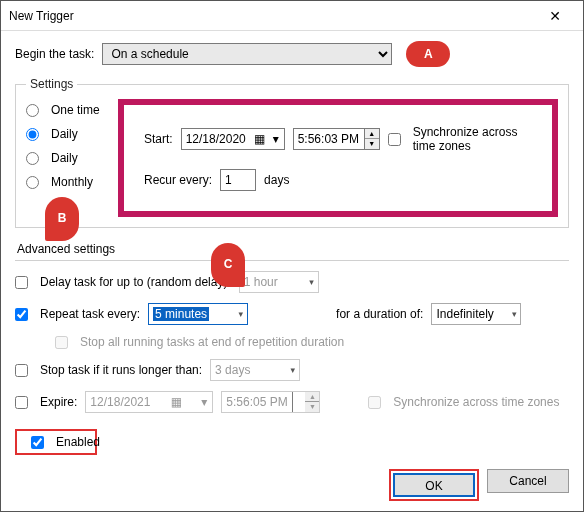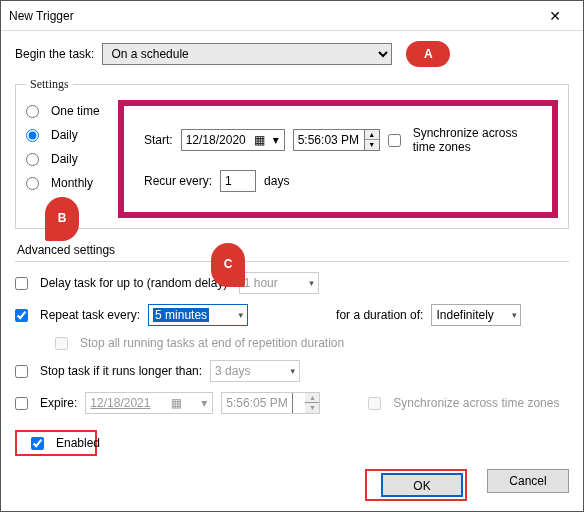--- a/index.html
+++ b/index.html
@@ -9,21 +9,21 @@
 .close-btn { width: 40px; height: 28px; display: flex; align-items: center; justify-content: center; cursor: pointer; font-size: 14px; }
 .content { padding: 10px 14px; }
 .row { display: flex; align-items: center; gap: 8px; margin-bottom: 10px; }
 select, input[type="text"] { border: 1px solid #7a7a7a; background: #fff; padding: 2px 4px; height: 22px; }
 .begin-select { width: 290px; background: #e9e9e9; }
 .callout { background: #d9362f; color: #fff; font-weight: bold; text-align: center; }
 .callout-a { width: 44px; height: 26px; border-radius: 13px 13px 13px 13px; line-height: 26px; margin-left: 6px; }
 .callout-b { width: 34px; height: 44px; border-radius: 17px 17px 17px 2px; line-height: 42px; position: absolute; left: 44px; top: 196px; }
 .callout-c { width: 34px; height: 44px; border-radius: 17px 17px 2px 17px; line-height: 42px; position: absolute; left: 210px; top: 242px; }
 fieldset { border: 1px solid #d0d0d0; padding: 8px 10px 10px; margin-bottom: 10px; position: relative; }
-legend { padding: 0 4px; color: #222; font-family: Liberation Serif, serif; }
+legend { padding: 0 4px; color: #222; }
 .settings-body { display: flex; gap: 12px; }
 .radio-col { width: 80px; display: flex; flex-direction: column; gap: 10px; padding-top: 4px; }
 .radio-item { display: flex; align-items: center; gap: 12px; cursor: pointer; }
 input[type=radio], input[type=checkbox] { width: 13px; height: 13px; cursor: pointer; }
 .start-box { flex: 1; border: 6px solid #be185d; padding: 20px; display: flex; flex-direction: column; gap: 16px; }
 .start-row { display: flex; align-items: center; gap: 8px; }
 .datebox { display: flex; align-items: center; border: 1px solid #7a7a7a; height: 22px; }
 .datebox input { border: none; height: 20px; padding: 0 4px; width: 70px; }
 .spin { display: flex; flex-direction: column; border-left: 1px solid #7a7a7a; }
 .spin div { width: 14px; height: 10px; font-size: 7px; text-align: center; line-height: 10px; background: #eee; border-bottom: 1px solid #999; cursor: pointer; }
@@ -33,21 +33,21 @@
 .adv-box { border-top: 1px solid #d0d0d0; padding-top: 10px; display: flex; flex-direction: column; gap: 10px; }
 .adv-row { display: flex; align-items: center; gap: 8px; }
 .combo { display: flex; align-items: center; border: 1px solid #aaa; height: 22px; padding: 0 4px; min-width: 80px; justify-content: space-between; }
 .combo.disabled { color: #999; border-color: #ccc; }
 .combo .chev { font-size: 9px; color: #555; }
 .sel-repeat { border-color: #0a63c2; }
 .sel-repeat .val { background: #0a63c2; color: #fff; padding: 0 2px; }
 .disabled-text { color: #999; margin-left: 12px; }
 .enabled-box { border: 2px solid #e03030; padding: 4px 14px; width: 82px; margin-top: 6px; }
 .footer { position: absolute; bottom: 10px; right: 14px; display: flex; gap: 8px; }
-.btn { width: 82px; height: 24px; border: 1px solid #999; background: #e1e1e1; cursor: pointer; text-align: center; line-height: 22px; margin-left: 12px; }
+.btn { width: 82px; height: 24px; border: 1px solid #999; background: #e1e1e1; cursor: pointer; text-align: center; line-height: 22px; }
 .ok-wrap { border: 2px solid #e03030; padding: 2px; }
 .ok-btn { border: 2px solid #0a63c2; background: #e1e1e1; }
 .small-input { width: 36px; text-align: left; }
 </style>
 </head>
 <body>
 
 <div class="titlebar">
   <span class="title">New Trigger</span>
   <div class="close-btn">✕</div>
@@ -157,21 +157,21 @@
           <span>3 days</span>
           <span class="chev">▾</span>
         </div>
     </div>
     <div class="adv-row">
       <label class="radio-item">
           <input type="checkbox" style="">
           <span>Expire:</span>
         </label>
       <div class="datebox disabled" style="border-color:#ccc;">
-        <input type="text" disabled="" style="color: rgb(153, 153, 153); text-decoration: underline;" value="12/18/2021">
+        <input type="text" disabled="" style="color: rgb(153, 153, 153);" value="12/18/2021">
         <span class="cal-icon disabled-text">▦</span>
         <span class="cal-icon disabled-text">▾</span>
       </div>
       <div class="datebox disabled" style="border-color:#ccc;">
         <input type="text" disabled="" style="color: rgb(153, 153, 153);" value="5:56:05 PM">
         <div class="spin">
             <div class="disabled-text">▲</div>
             <div class="disabled-text">▼</div>
           </div>
       </div>

